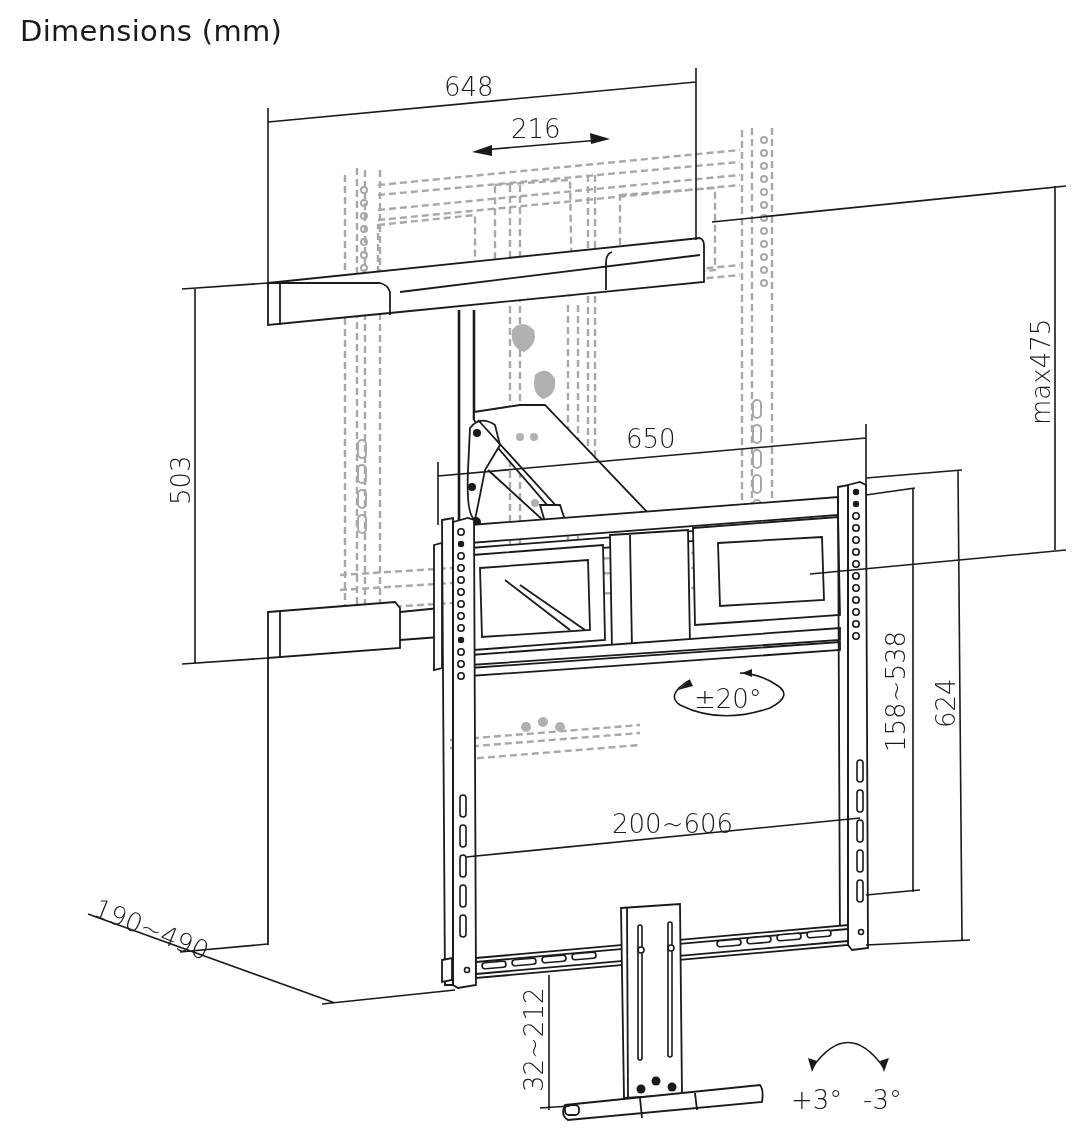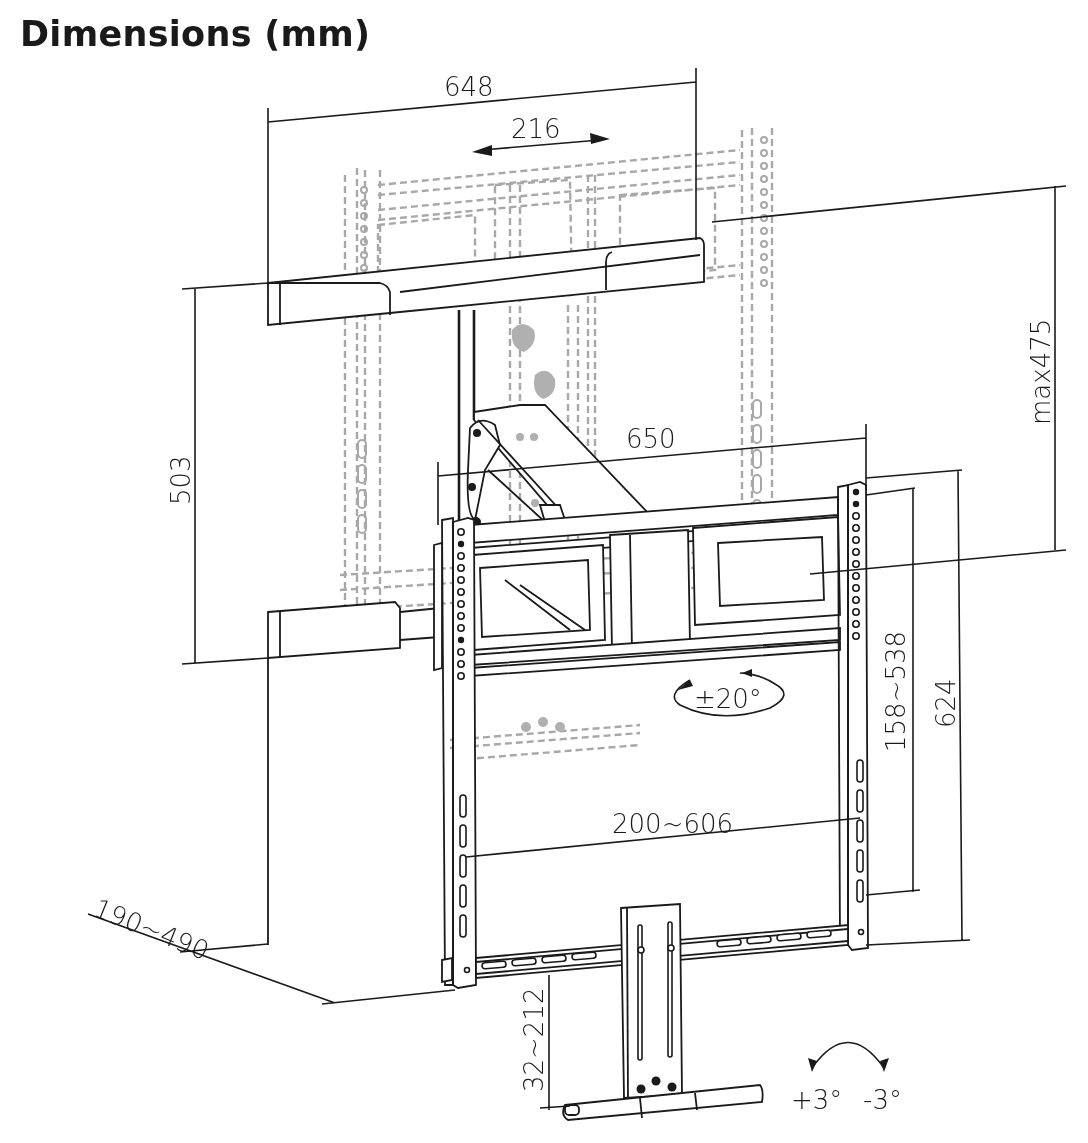--- a/index.html
+++ b/index.html
@@ -1,17 +1,17 @@
 <!DOCTYPE html>
 <html><head>
 <meta charset="utf-8">
 <style>
   html,body{margin:0;padding:0;background:#ffffff;}
   body{width:1088px;height:1143px;position:relative;overflow:hidden;font-family:"DejaVu Sans","Liberation Sans",sans-serif;}
-  .title{position:absolute;left:20px;top:14px;font-size:35px;color:#1a1a1a;font-weight:700;letter-spacing:0.3px;}
+  .title{position:absolute;left:20px;top:14px;font-size:29px;color:#1a1a1a;font-weight:400;letter-spacing:0.3px;}
   svg{position:absolute;left:0;top:0;}
   .dim{font-family:"DejaVu Sans","Liberation Sans",sans-serif;font-size:26px;fill:#1a1a1a;font-weight:300;}
   .ghost{stroke:#a8a8a8;stroke-width:2.4;fill:none;stroke-dasharray:7 4;}
   .ghostfill{fill:#b0b0b0;}
   .solid{stroke:#1a1a1a;stroke-width:1.8;fill:none;}
   .thick{stroke:#1a1a1a;stroke-width:2.6;fill:none;}
   .dimline{stroke:#1a1a1a;stroke-width:1.6;fill:none;}
   .part{fill:#ffffff;stroke:#1a1a1a;stroke-width:1.8;}
   .hole{fill:#ffffff;stroke:#1a1a1a;stroke-width:1.6;}
   .dark{fill:#1a1a1a;}

